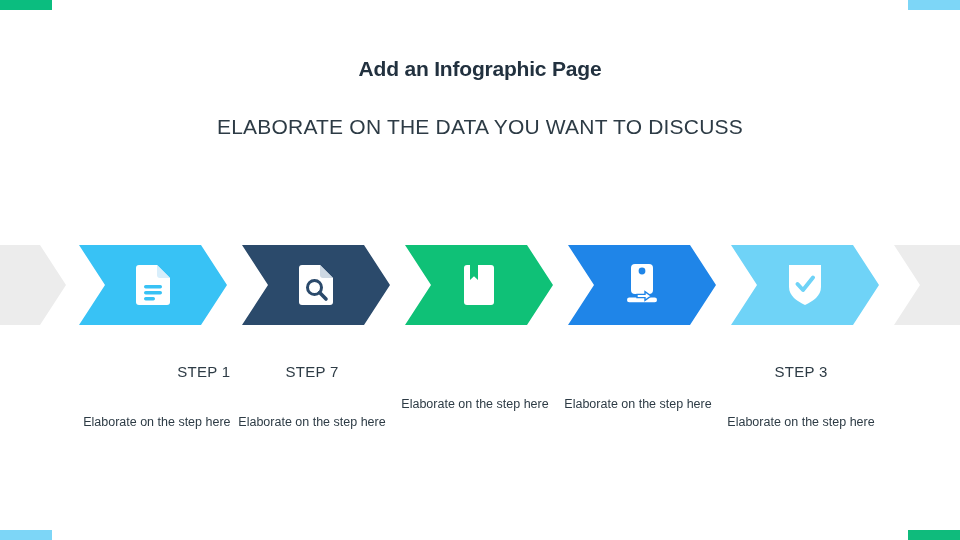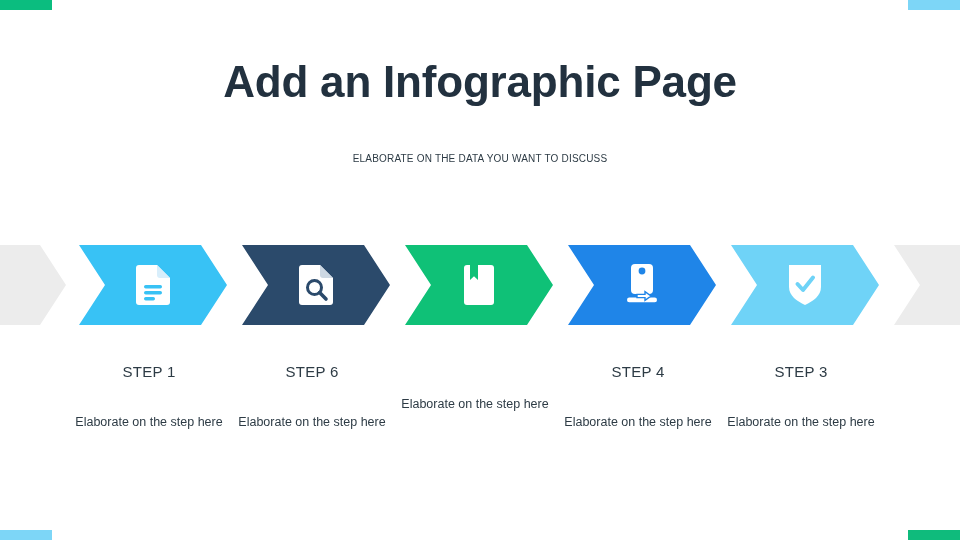--- a/index.html
+++ b/index.html
@@ -29,29 +29,29 @@
   
   .header {
     position: absolute;
     top: 56px;
     left: 0;
     width: 960px;
     text-align: center;
   }
   .title {
     margin: 0;
-    font-size: 44px;
+    font-size: 21px;
     font-weight: bold;
     color: #22313f;
     letter-spacing: -0.2px;
     line-height: 1.2;
   }
   .subtitle {
-    margin: 44px 0 0 0;
-    font-size: 10px;
+    margin: 34px 0 0 0;
+    font-size: 21px;
     color: #2d3b45;
     letter-spacing: 0.2px;
     font-weight: normal;
   }
 
   
   .band {
     position: absolute;
     top: 245px;
     left: 0;
@@ -167,32 +167,31 @@
       <span class="chev-icon">
         <svg width="32" height="40" viewBox="0 0 32 40">
           <path d="M0 0 H32 V22 C32 31 24 36 16 40 C8 36 0 31 0 22 Z" fill="white"></path>
           <path d="M8.5 19 L14 25 L24 12.5" fill="none" stroke="#6fd3f7" stroke-width="4" stroke-linecap="round" stroke-linejoin="round"></path>
         </svg>
       </span>
     </div>
   </div>
 
 <div class="labels">
-    <div class="label-col" style="left: 67.5px;">
+    <div class="label-col" style="left: 67.5px; text-align: right;">
       <div class="step-title">STEP 1</div>
       <div class="step-desc">Elaborate on the step here</div>
     </div>
     <div class="label-col" style="left: 230.5px;">
-      <div class="step-title">STEP 6</div>
+      <div class="step-title">STEP 7</div>
       <div class="step-desc">Elaborate on the step here</div>
     </div>
     <div class="label-col" style="left: 393.5px;">
       <div class="step-desc">Elaborate on the step here</div>
     </div>
     <div class="label-col" style="left: 556.5px;">
-      <div class="step-title">STEP 4</div>
       <div class="step-desc">Elaborate on the step here</div>
     </div>
     <div class="label-col" style="left: 719.5px;">
       <div class="step-title">STEP 3</div>
       <div class="step-desc">Elaborate on the step here</div>
     </div>
   </div>
 
 </body></html>

